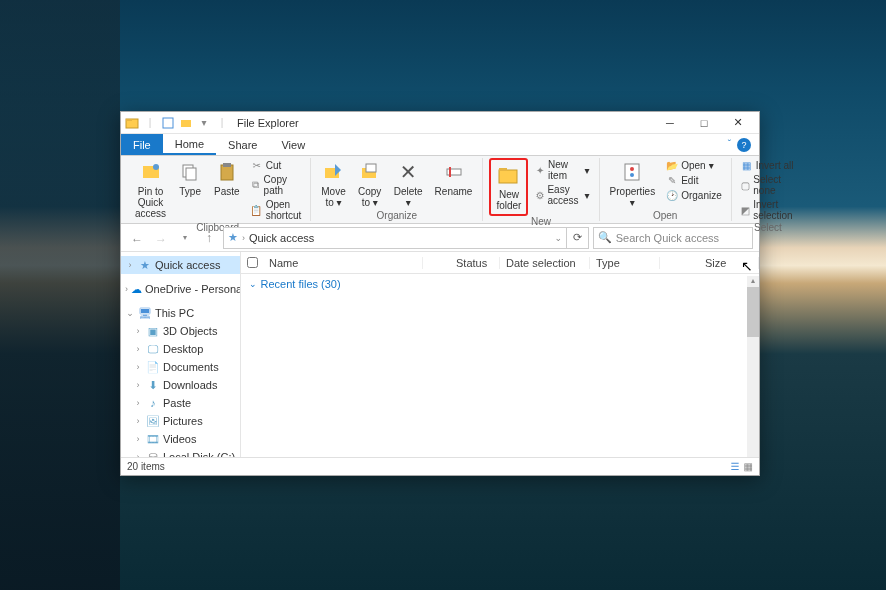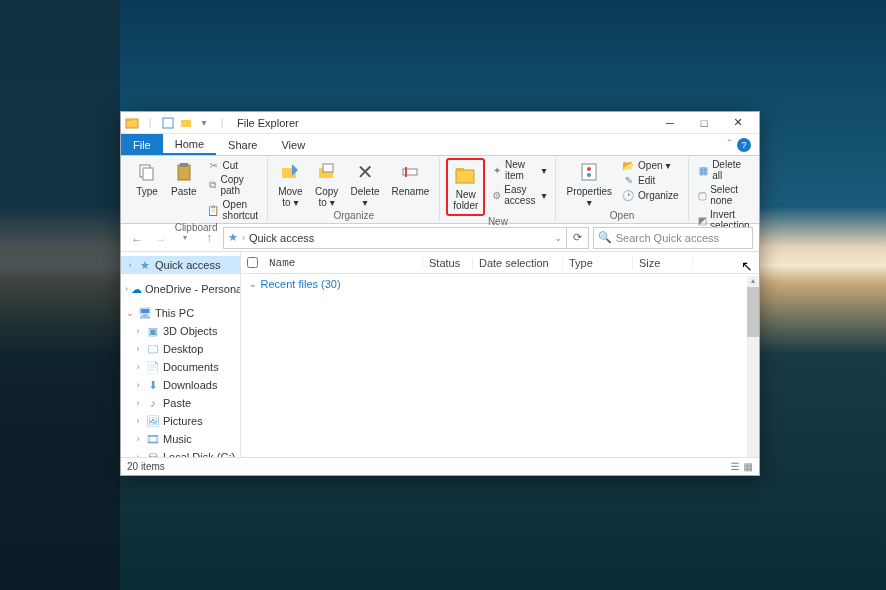--- a/index.html
+++ b/index.html
@@ -115,20 +115,29 @@
       </div>
     </div>
 
     <div class="ribbon">
 
       <div class="rgroup">
         <div class="body">
           <div class="bigbtn">
             <div class="ic">
                 <svg width="20" height="20">
+                  <rect x="2" y="4" width="16" height="12" fill="#ffcc4d"></rect>
+                  <circle cx="15" cy="5" r="3" fill="#5a9bd5"></circle>
+                </svg>
+              </div>
+            <div class="lbl">Pin to Quick access</div>
+          </div>
+          <div class="bigbtn">
+            <div class="ic">
+                <svg width="20" height="20">
                   <rect x="3" y="3" width="10" height="12" fill="#fff" stroke="#888"></rect>
                   <rect x="6" y="6" width="10" height="12" fill="#fff" stroke="#888"></rect>
                 </svg>
               </div>
             <div class="lbl">Type</div>
           </div>
           <div class="bigbtn">
             <div class="ic">
                 <svg width="20" height="20">
                   <rect x="4" y="3" width="12" height="15" fill="#d4a94a" stroke="#a07e2a"></rect>
@@ -238,21 +247,21 @@
           </div>
         </div>
         <div class="label">Open</div>
       </div>
 
       <div class="rgroup">
         <div class="body">
           <div class="smallcol">
             <div class="smallbtn">
                 <span class="ic" style="color:#4a90d9;">▦</span>
-                <span>Delete all</span>
+                <span>Invert all</span>
               </div>
             <div class="smallbtn">
                 <span class="ic">▢</span>
                 <span>Select none</span>
               </div>
             <div class="smallbtn">
                 <span class="ic">◩</span>
                 <span>Invert selection</span>
               </div>
           </div>
@@ -328,40 +337,40 @@
             <span>Paste</span>
           </div>
         <div class="tree-item l1">
             <span class="exp">›</span>
             <span class="ic" style="color:#5aa0c8;">🖼</span>
             <span>Pictures</span>
           </div>
         <div class="tree-item l1">
             <span class="exp">›</span>
             <span class="ic" style="color:#5aa0c8;">🎞</span>
-            <span>Music</span>
+            <span>Videos</span>
           </div>
         <div class="tree-item l1">
             <span class="exp">›</span>
             <span class="ic" style="color:#888;">⛁</span>
             <span>Local Disk (C:)</span>
           </div>
 
       </div>
 
       <div class="filearea">
         <div class="cols">
           <div class="chk">
               <input type="checkbox" style="width: 11px; height: 11px;">
             </div>
-          <div class="col" style="width:160px;font-family:Liberation Mono, monospace;">Name</div>
-          <div class="col" style="width:50px;">Status</div>
+          <div class="col" style="width:160px;">Name</div>
+          <div class="col" style="width:50px;margin-left:27px;">Status</div>
           <div class="col" style="width:90px;">Date selection</div>
           <div class="col" style="width:70px;">Type</div>
-          <div class="col" style="width:60px;">Size</div>
+          <div class="col" style="width:60px;margin-left:39px;">Size</div>
         </div>
         <div class="filebody">
           <div class="grouph">
             <span style="font-size:9px;">⌄</span>
             <span>Recent files (30)</span>
           </div>
         </div>
         <div class="scrollbar">
           <div style="text-align:center;font-size:8px;color:#888;">▴</div>
           <div class="thumb"></div>

